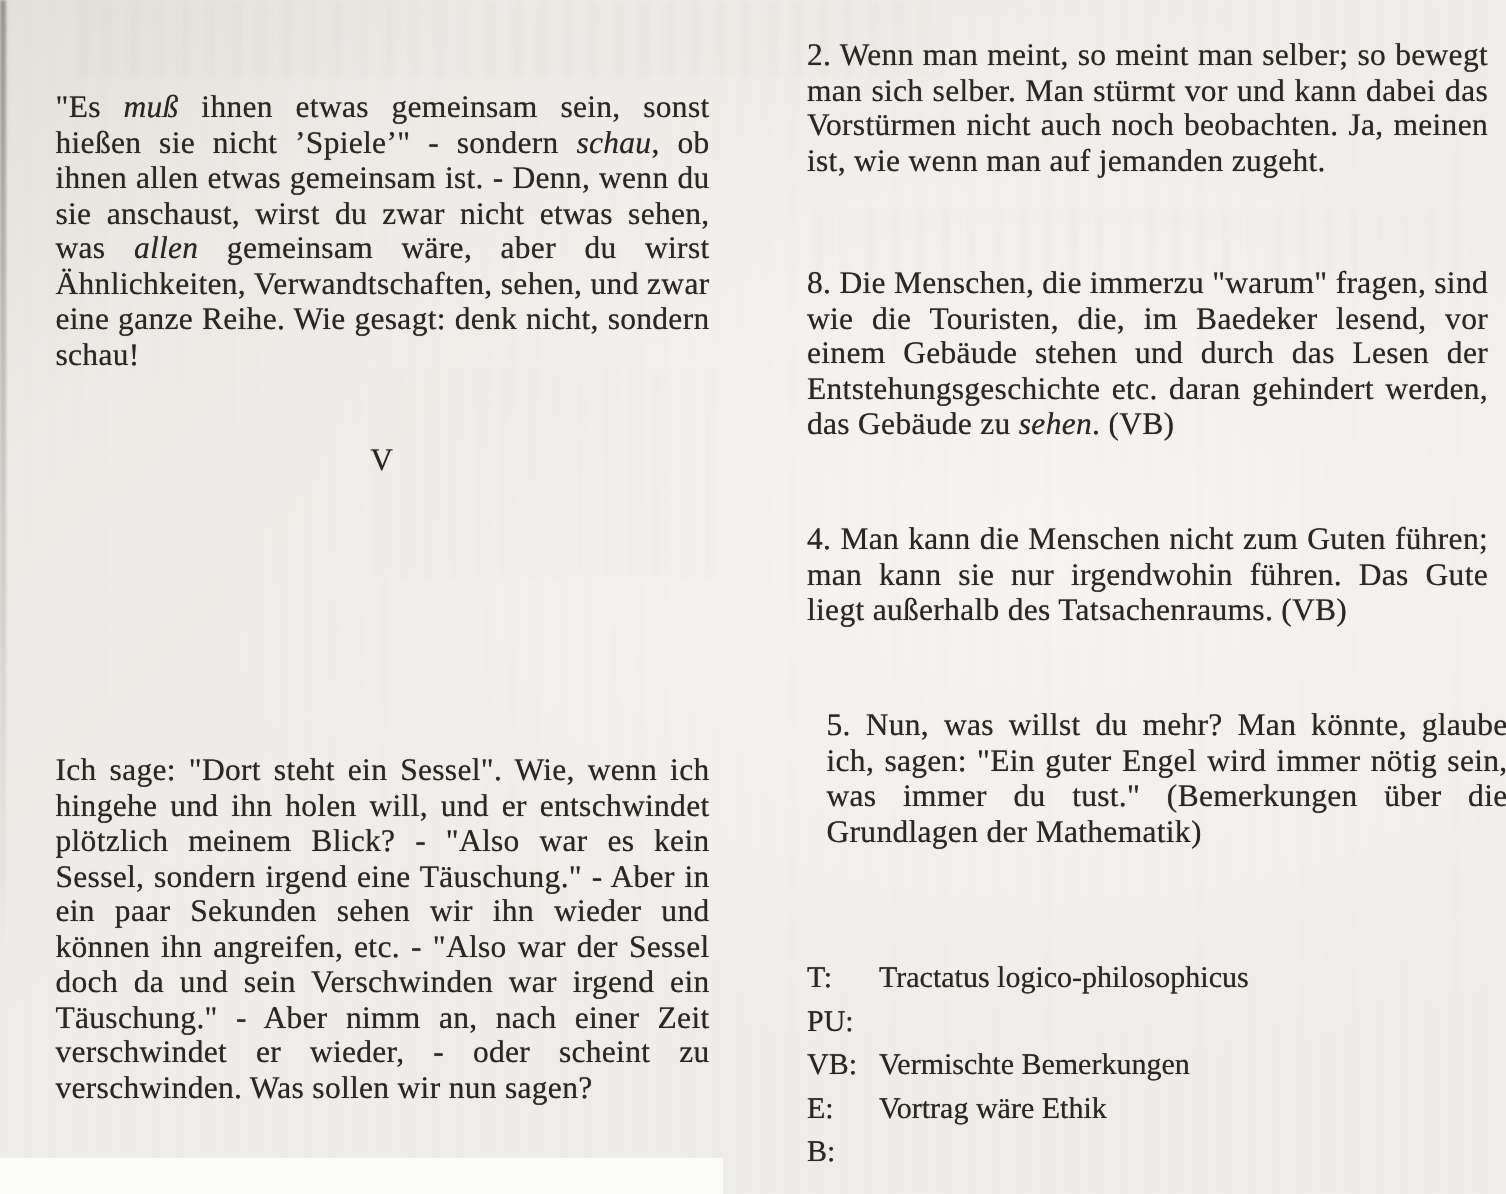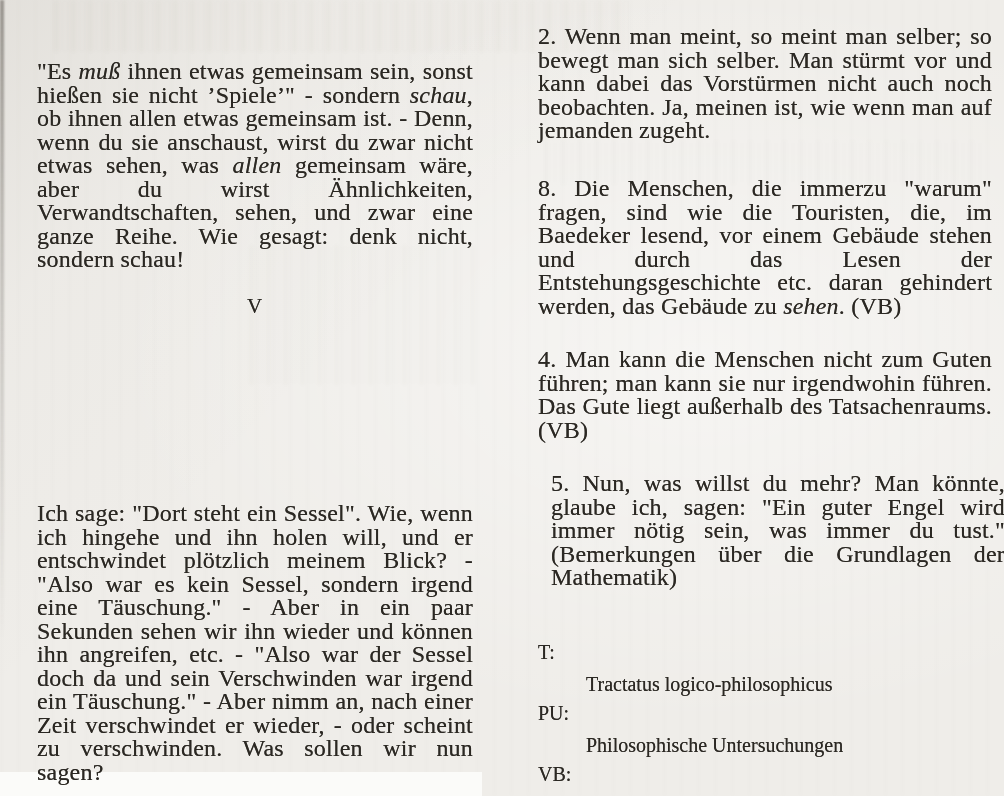--- a/index.html
+++ b/index.html
@@ -58,21 +58,21 @@
     position: absolute;
     top: 0;
     height: 100%;
   }
   .col-left  { left: 37px;  width: 436px; }
   .col-right { left: 538px; width: 454px; }
   .para {
     position: absolute;
     margin: 0;
     width: 100%;
-    font-size: 24px;
+    font-size: 21px;
     line-height: 23.5px;
     text-align: justify;
     letter-spacing: 0.2px;
     text-shadow: 0 0 0.5px rgba(43, 40, 35, 0.75);
   }
   .it { font-style: italic; }
   .section-heading {
     position: absolute;
     top: 294px;
     width: 100%;
@@ -88,21 +88,21 @@
     top: 638px;
     width: 100%;
   }
   .abbrev-row {
     display: flex;
     font-size: 20px;
     line-height: 29px;
     text-shadow: 0 0 0.5px rgba(43, 40, 35, 0.75);
   }
   .abbrev-key { width: 48px; flex: 0 0 48px; }
-  .abbrev-title { flex: 1; margin-top: 32px; }
+  .abbrev-title { flex: 1; }
   
   #p-intro  { top: 60px;  }
   #p-1      { top: 385px; }
   #p-sessel { top: 502px; }
   #p-2      { top: 25px;  }
   #p-3      { top: 177px; }
   #p-4      { top: 348px; }
   #p-5      { top: 472px; margin-left: 13px; }
 </style>
 </head>
@@ -138,21 +138,20 @@
 
     <p class="para" id="p-5">5. Nun, was willst du mehr? Man könnte, glaube ich, sagen: "Ein guter Engel wird immer nötig sein, was immer du tust." (Bemerkungen über die Grundlagen der Mathematik)</p>
 
     <div class="abbrev">
       <div class="abbrev-row">
         <span class="abbrev-key">T:</span>
         <span class="abbrev-title">Tractatus logico-philosophicus</span>
       </div>
       <div class="abbrev-row">
         <span class="abbrev-key">PU:</span>
-        <span class="abbrev-title">Philosophische Untersuchungen</span>
       </div>
       <div class="abbrev-row">
         <span class="abbrev-key">VB:</span>
         <span class="abbrev-title">Vermischte Bemerkungen</span>
       </div>
       <div class="abbrev-row">
         <span class="abbrev-key">E:</span>
         <span class="abbrev-title">Vortrag wäre Ethik</span>
       </div>
       <div class="abbrev-row">

